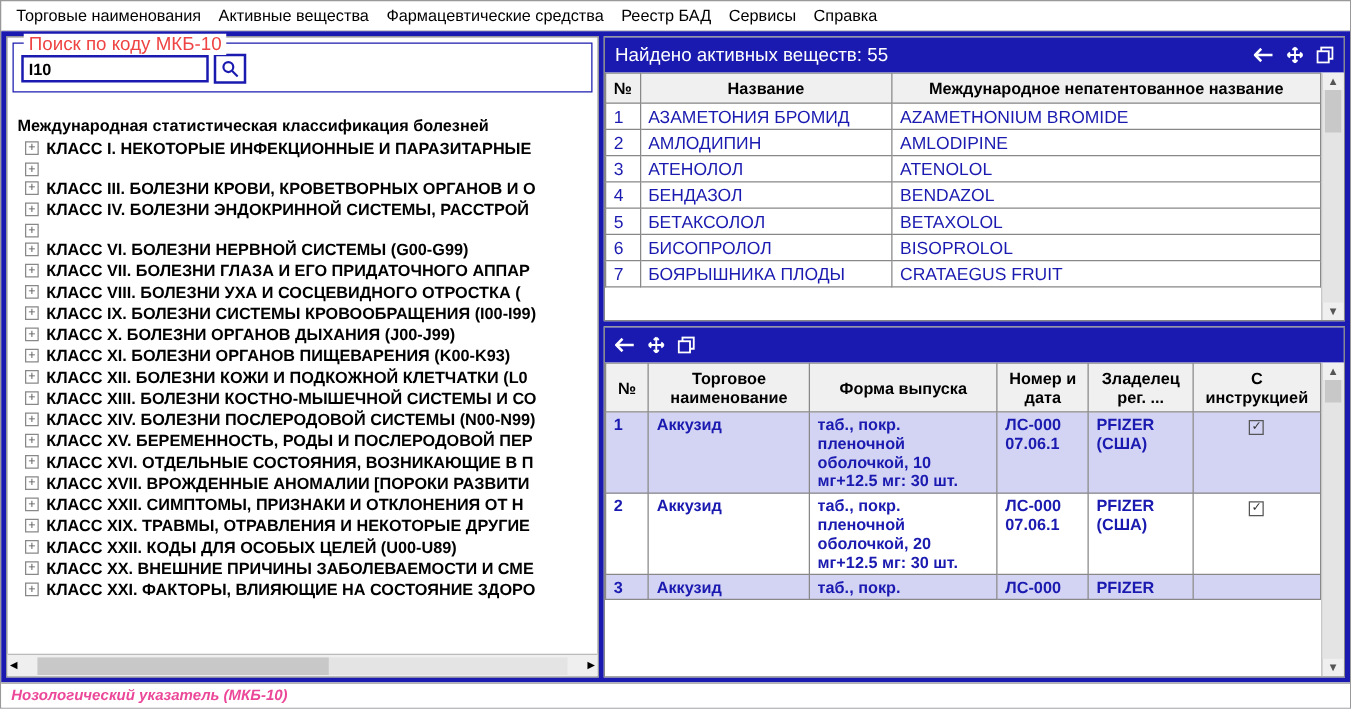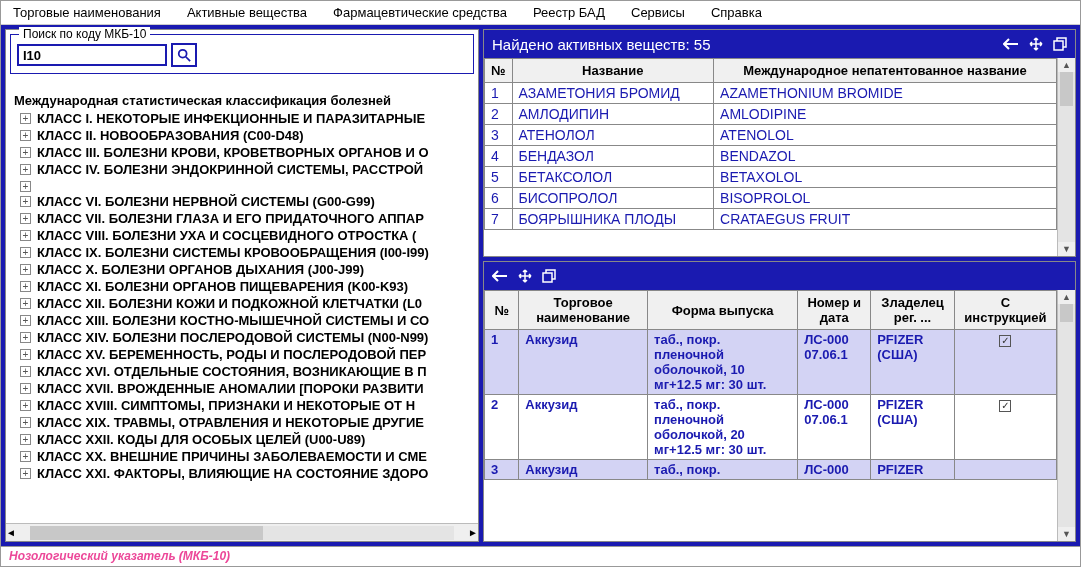--- a/index.html
+++ b/index.html
@@ -1,23 +1,23 @@
 <!DOCTYPE html>
 <html><head>
 <meta charset="utf-8">
 <style>
   * { box-sizing: border-box; }
   html, body { margin: 0; padding: 0; font-family: Arial, sans-serif; font-size: 13px; background: #fff; }
   .app { width: 1081px; height: 567px; display: flex; flex-direction: column; border: 1px solid #999; background: #fff; }
-  .menubar { height: 24px; display: flex; align-items: center; gap: 26px; padding: 0 12px; border-bottom: 1px solid #ccc; font-size: 13px; }
+  .menubar { height: 24px; display: flex; align-items: center; gap: 14px; padding: 0 12px; border-bottom: 1px solid #ccc; font-size: 13px; }
   .menubar span { cursor: pointer; }
   .main { flex: 1; display: flex; background: #1a1ab0; padding: 4px; gap: 4px; min-height: 0; }
   .left-pane { width: 474px; display: flex; flex-direction: column; background: #fff; border: 1px solid #888; min-height: 0; }
   .search-group { position: relative; border: 1px solid #1a1ab0; margin: 4px; padding: 8px 6px 6px 6px; }
-  .search-group-title { position: absolute; top: -8px; left: 8px; background: #fff; padding: 0 4px; font-size: 12px; color: #000000; }
+  .search-group-title { position: absolute; top: -8px; left: 8px; background: #fff; padding: 0 4px; font-size: 15px; color: #ef4444; }
   .search-row { display: flex; gap: 4px; align-items: center; }
   .search-input { width: 150px; height: 22px; border: 2px solid #1a1ab0; background: #fff; padding: 0 4px; font-size: 13px; font-weight: bold; }
   .search-btn { width: 26px; height: 24px; border: 2px solid #1a1ab0; background: #fff; display: flex; align-items: center; justify-content: center; cursor: pointer; }
   .tree { flex: 1; overflow: auto; padding: 2px 4px; min-height: 0; }
   .tree-root { font-weight: bold; font-size: 13px; padding: 2px 0 2px 4px; margin-top: 11px; }
   .tree-item { display: flex; align-items: flex-start; padding: 1px 0 1px 10px; font-size: 13px; font-weight: bold; white-space: nowrap; }
   .expander { width: 11px; height: 11px; border: 1px solid #888; display: inline-flex; align-items: center; justify-content: center; font-size: 10px; line-height: 1; margin-right: 6px; margin-top: 2px; cursor: pointer; color: #555; font-weight: normal; }
   .hscroll { height: 18px; border-top: 1px solid #bbb; background: #efefef; display: flex; align-items: center; }
   .hscroll-track { flex: 1; height: 14px; background: #e4e4e4; position: relative; margin: 0 14px; }
   .hscroll-thumb { position: absolute; left: 0; top: 0; height: 100%; background: #c8c8c8; }
@@ -77,21 +77,20 @@
 
       <div class="tree">
         <div class="tree-root">Международная статистическая классификация болезней</div>
         <div id="tree-items">
             <div class="tree-item">
               <span class="expander">+</span>
               <span>КЛАСС I. НЕКОТОРЫЕ ИНФЕКЦИОННЫЕ И ПАРАЗИТАРНЫЕ</span>
             </div>
             <div class="tree-item">
               <span class="expander">+</span>
-              <span>КЛАСС II. НОВООБРАЗОВАНИЯ (C00-D48)</span>
             </div>
             <div class="tree-item">
               <span class="expander">+</span>
               <span>КЛАСС III. БОЛЕЗНИ КРОВИ, КРОВЕТВОРНЫХ ОРГАНОВ И О</span>
             </div>
             <div class="tree-item">
               <span class="expander">+</span>
               <span>КЛАСС IV. БОЛЕЗНИ ЭНДОКРИННОЙ СИСТЕМЫ, РАССТРОЙ</span>
             </div>
             <div class="tree-item">
@@ -140,21 +139,21 @@
             <div class="tree-item">
               <span class="expander">+</span>
               <span>КЛАСС XVI. ОТДЕЛЬНЫЕ СОСТОЯНИЯ, ВОЗНИКАЮЩИЕ В П</span>
             </div>
             <div class="tree-item">
               <span class="expander">+</span>
               <span>КЛАСС XVII. ВРОЖДЕННЫЕ АНОМАЛИИ [ПОРОКИ РАЗВИТИ</span>
             </div>
             <div class="tree-item">
               <span class="expander">+</span>
-              <span>КЛАСС XVIII. СИМПТОМЫ, ПРИЗНАКИ И НЕКОТОРЫЕ ОТ Н</span>
+              <span>КЛАСС XXII. СИМПТОМЫ, ПРИЗНАКИ И ОТКЛОНЕНИЯ ОТ Н</span>
             </div>
             <div class="tree-item">
               <span class="expander">+</span>
               <span>КЛАСС XIX. ТРАВМЫ, ОТРАВЛЕНИЯ И НЕКОТОРЫЕ ДРУГИЕ</span>
             </div>
             <div class="tree-item">
               <span class="expander">+</span>
               <span>КЛАСС XXII. КОДЫ ДЛЯ ОСОБЫХ ЦЕЛЕЙ (U00-U89)</span>
             </div>
             <div class="tree-item">

